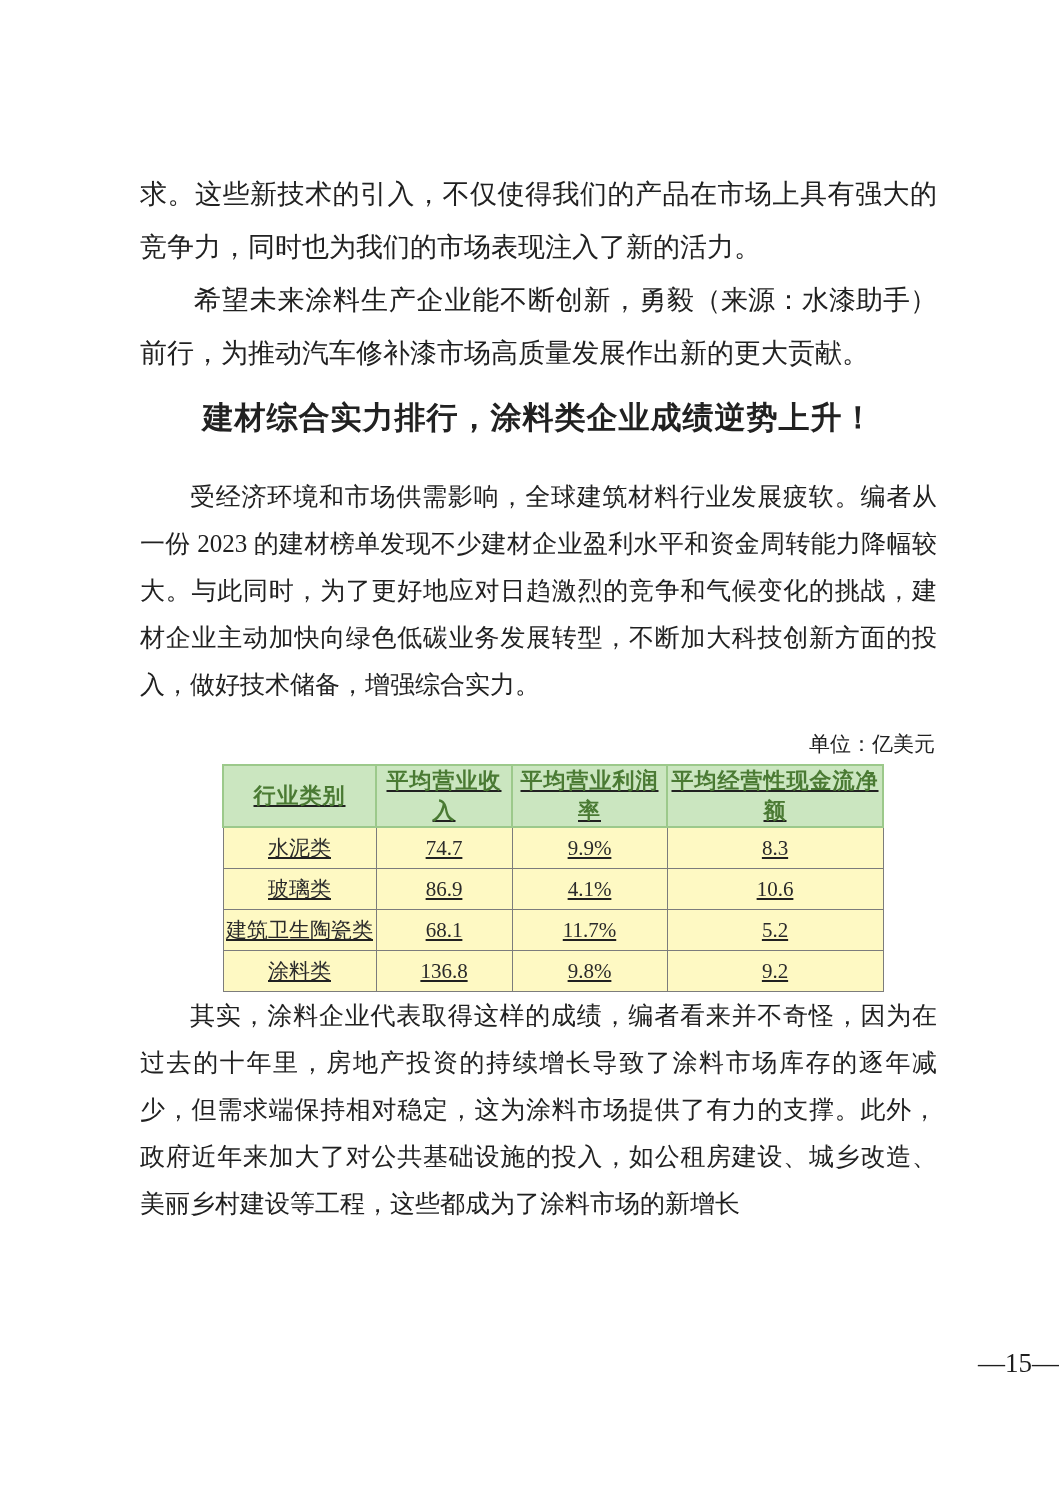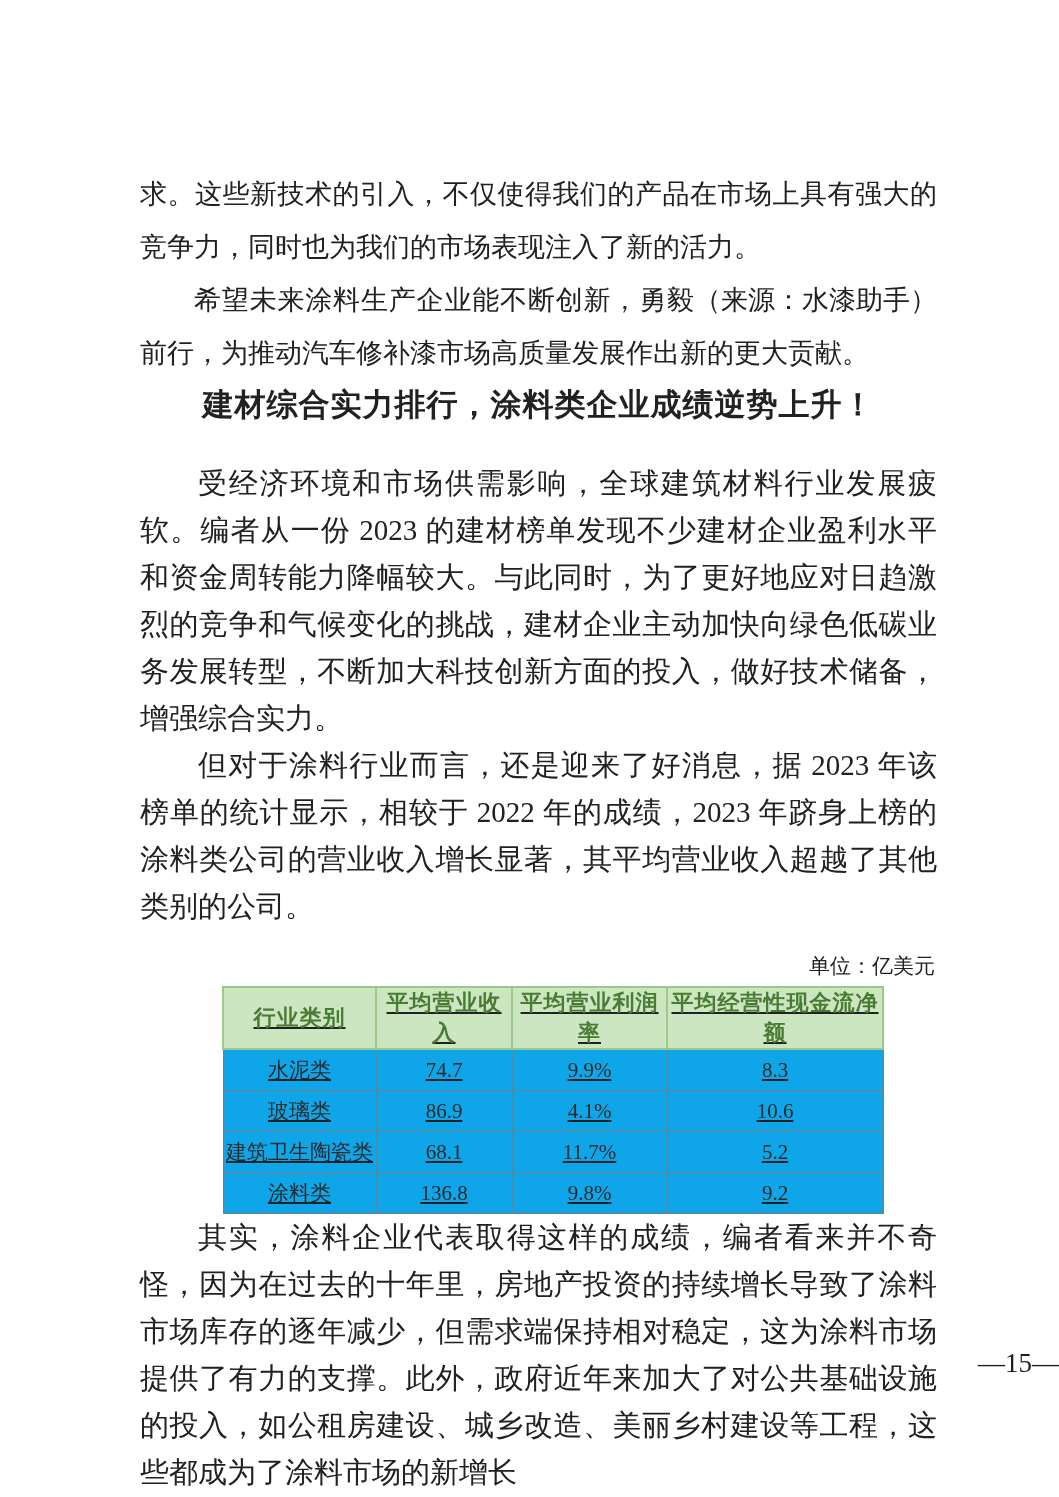--- a/index.html
+++ b/index.html
@@ -25,29 +25,29 @@
     font-size: 27px;
     line-height: 53px;
     text-align: justify;
   }
   .indent { text-indent: 2em; }
   .src {
     float: right;
     text-indent: 0;
   }
   .heading {
-    margin-top: 2px;
+    margin-top: 15px;
     font-size: 31px;
     line-height: 46px;
     font-weight: bold;
     text-align: center;
     letter-spacing: 1px;
   }
   .para {
-    font-size: 29px;
+    font-size: 25px;
     line-height: 47px;
     text-align: justify;
   }
   .para-a { margin-top: 32px; }
   .para-c { }
   .unit-label {
     margin-top: 22px;
     font-size: 21px;
     line-height: 28px;
     text-align: right;
@@ -66,21 +66,21 @@
     color: #4a7a33;
     font-weight: bold;
     font-size: 22px;
     height: 38px;
     border: 2px solid #9cc98b;
     text-align: center;
     padding: 0;
     letter-spacing: 1px;
   }
   .data-table td {
-    background: #0ea5e9;
+    background: #fef9c3;
     color: #2a2a2a;
     font-size: 21px;
     height: 40px;
     border: 1px solid #7c7c7c;
     text-align: center;
     padding: 0;
   }
   .col-1 { width: 153px; }
   .col-2 { width: 136px; }
   .col-3 { width: 155px; }
@@ -101,21 +101,20 @@
   <div class="content">
 
     <p class="para-top">求。这些新技术的引入，不仅使得我们的产品在市场上具有强大的竞争力，同时也为我们的市场表现注入了新的活力。</p>
 
     <p class="para-top indent"><span class="src">（来源：水漆助手）</span><span>希望未来涂料生产企业能不断创新，勇毅前行，为推动汽车修补漆市场高质量发展作出新的更大贡献。</span></p>
 
     <h1 class="heading">建材综合实力排行，涂料类企业成绩逆势上升！</h1>
 
     <p class="para para-a indent">受经济环境和市场供需影响，全球建筑材料行业发展疲软。编者从一份 2023 的建材榜单发现不少建材企业盈利水平和资金周转能力降幅较大。与此同时，为了更好地应对日趋激烈的竞争和气候变化的挑战，建材企业主动加快向绿色低碳业务发展转型，不断加大科技创新方面的投入，做好技术储备，增强综合实力。</p>
 
-    <p class="para indent">但对于涂料行业而言，还是迎来了好消息，据 2023 年该榜单的统计显示，相较于 2022 年的成绩，2023 年跻身上榜的涂料类公司的营业收入增长显著，其平均营业收入超越了其他类别的公司。</p>
 
     <div class="unit-label">单位：亿美元</div>
 
     <table class="data-table">
       <colgroup>
         <col class="col-1">
           <col class="col-2">
           <col class="col-3">
           <col class="col-4">
       </colgroup>

